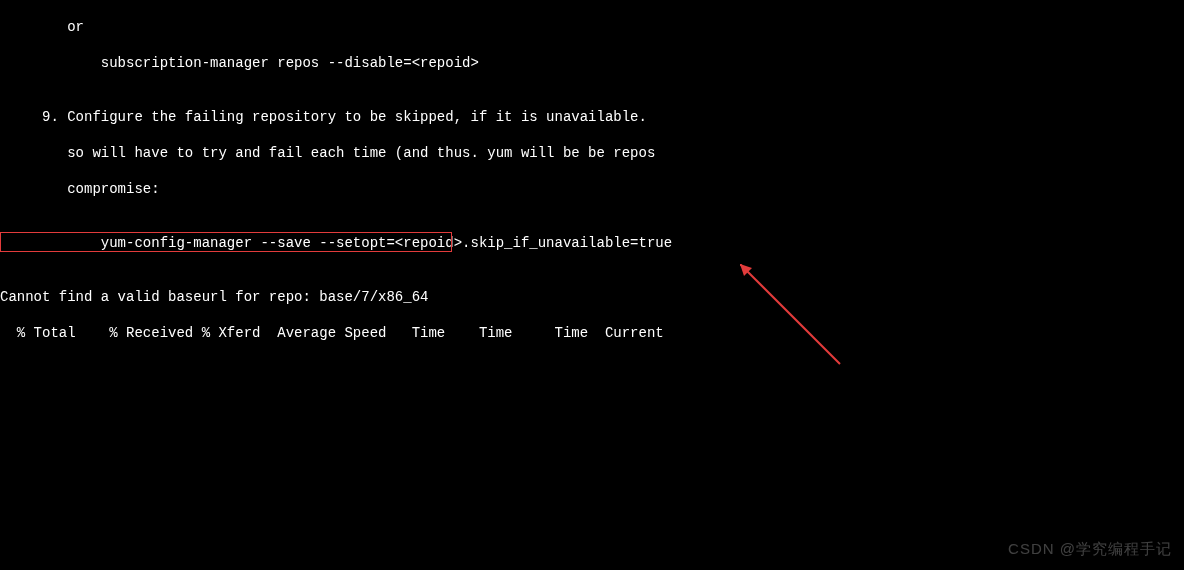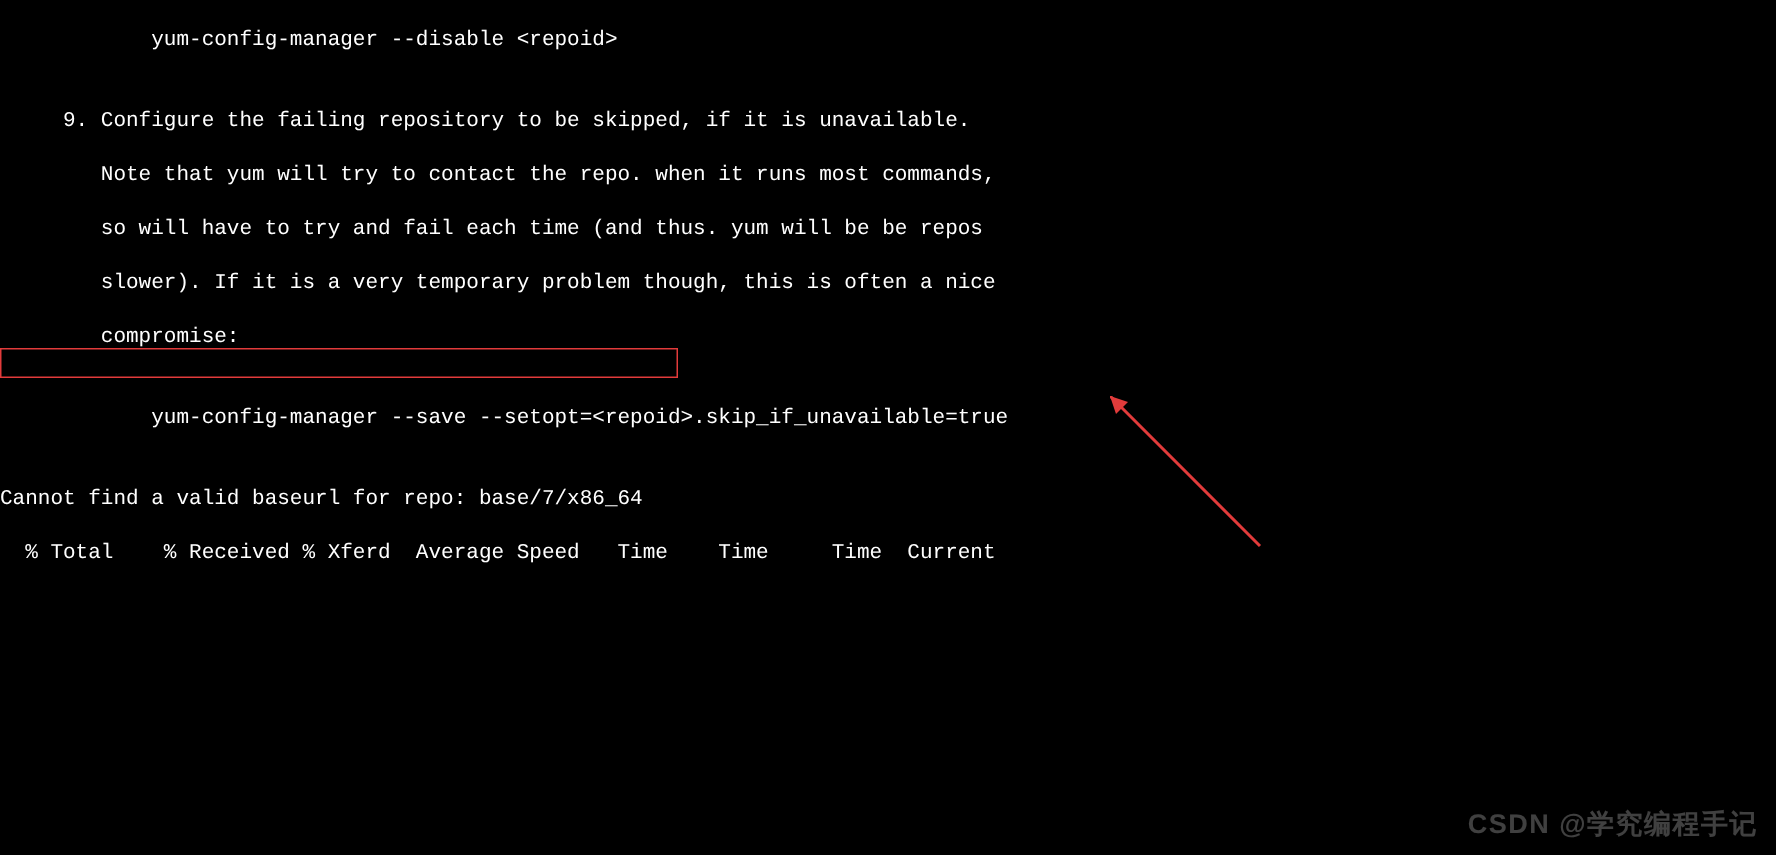--- a/index.html
+++ b/index.html
@@ -29,44 +29,42 @@
     height: 20px;
     box-sizing: border-box;
     pointer-events: none;
   }
   .wm {
     position: absolute;
     right: 12px;
     bottom: 12px;
     color: rgba(255,255,255,0.25);
     font-family: sans-serif;
-    font-size: 18px;
+    font-size: 15px;
     letter-spacing: 1px;
     pointer-events: none;
-    font-weight: bold;
   }
   .arrow {
     position: absolute;
     left: 740px;
     top: 264px;
     width: 110px;
     height: 110px;
     pointer-events: none;
   }
 </style>
 </head>
 <body>
 
 <div class="term">
-<span class="line">            yum-config-manager --disable &lt;repoid&gt;</span>
+<span class="line">        or</span>
+<span class="line">            subscription-manager repos --disable=&lt;repoid&gt;</span>
 <span class="line"></span>
 <span class="line">     9. Configure the failing repository to be skipped, if it is unavailable.</span>
-<span class="line">        Note that yum will try to contact the repo. when it runs most commands,</span>
 <span class="line">        so will have to try and fail each time (and thus. yum will be be repos</span>
-<span class="line">        slower). If it is a very temporary problem though, this is often a nice</span>
 <span class="line">        compromise:</span>
 <span class="line"></span>
 <span class="line">            yum-config-manager --save --setopt=&lt;repoid&gt;.skip_if_unavailable=true</span>
 <span class="line"></span>
 <span class="line">Cannot find a valid baseurl for repo: base/7/x86_64</span>
 <span class="line">  % Total    % Received % Xferd  Average Speed   Time    Time     Time  Current</span>
 
 
 
 

